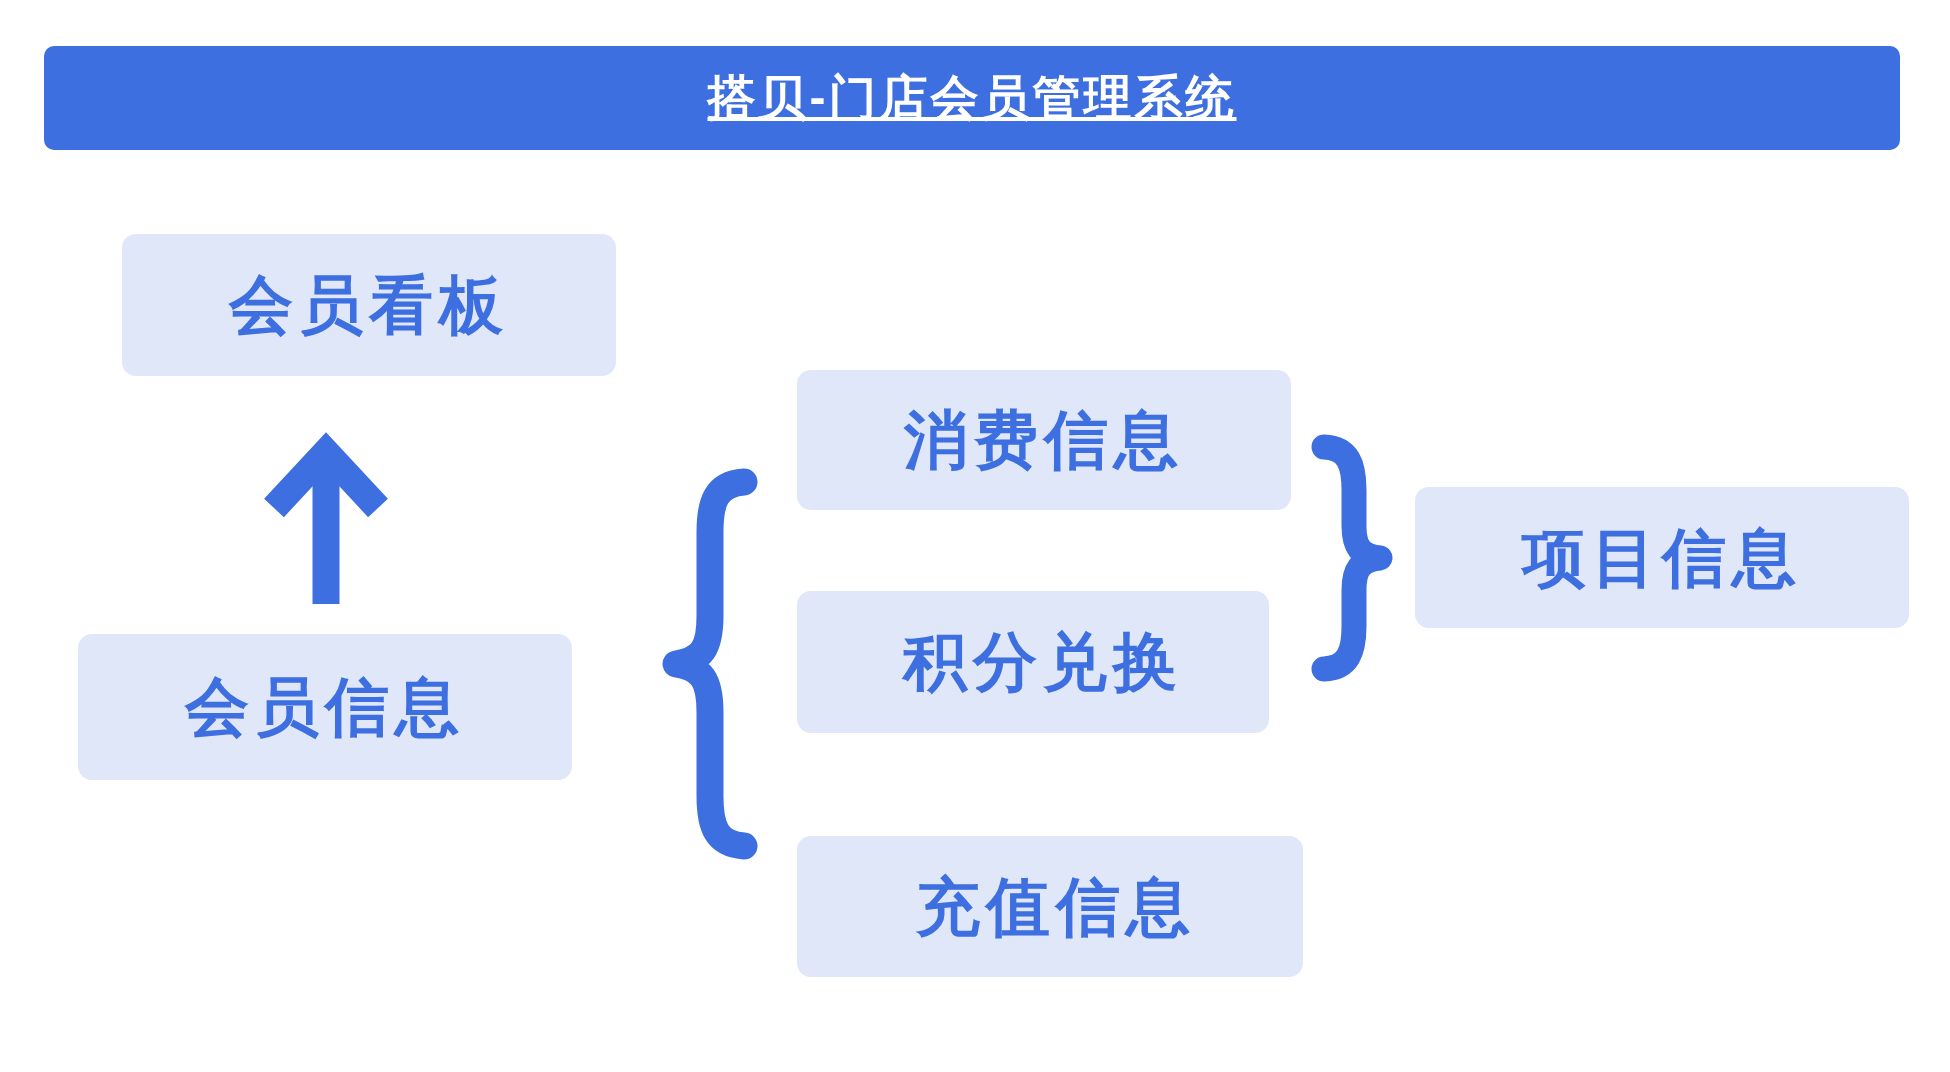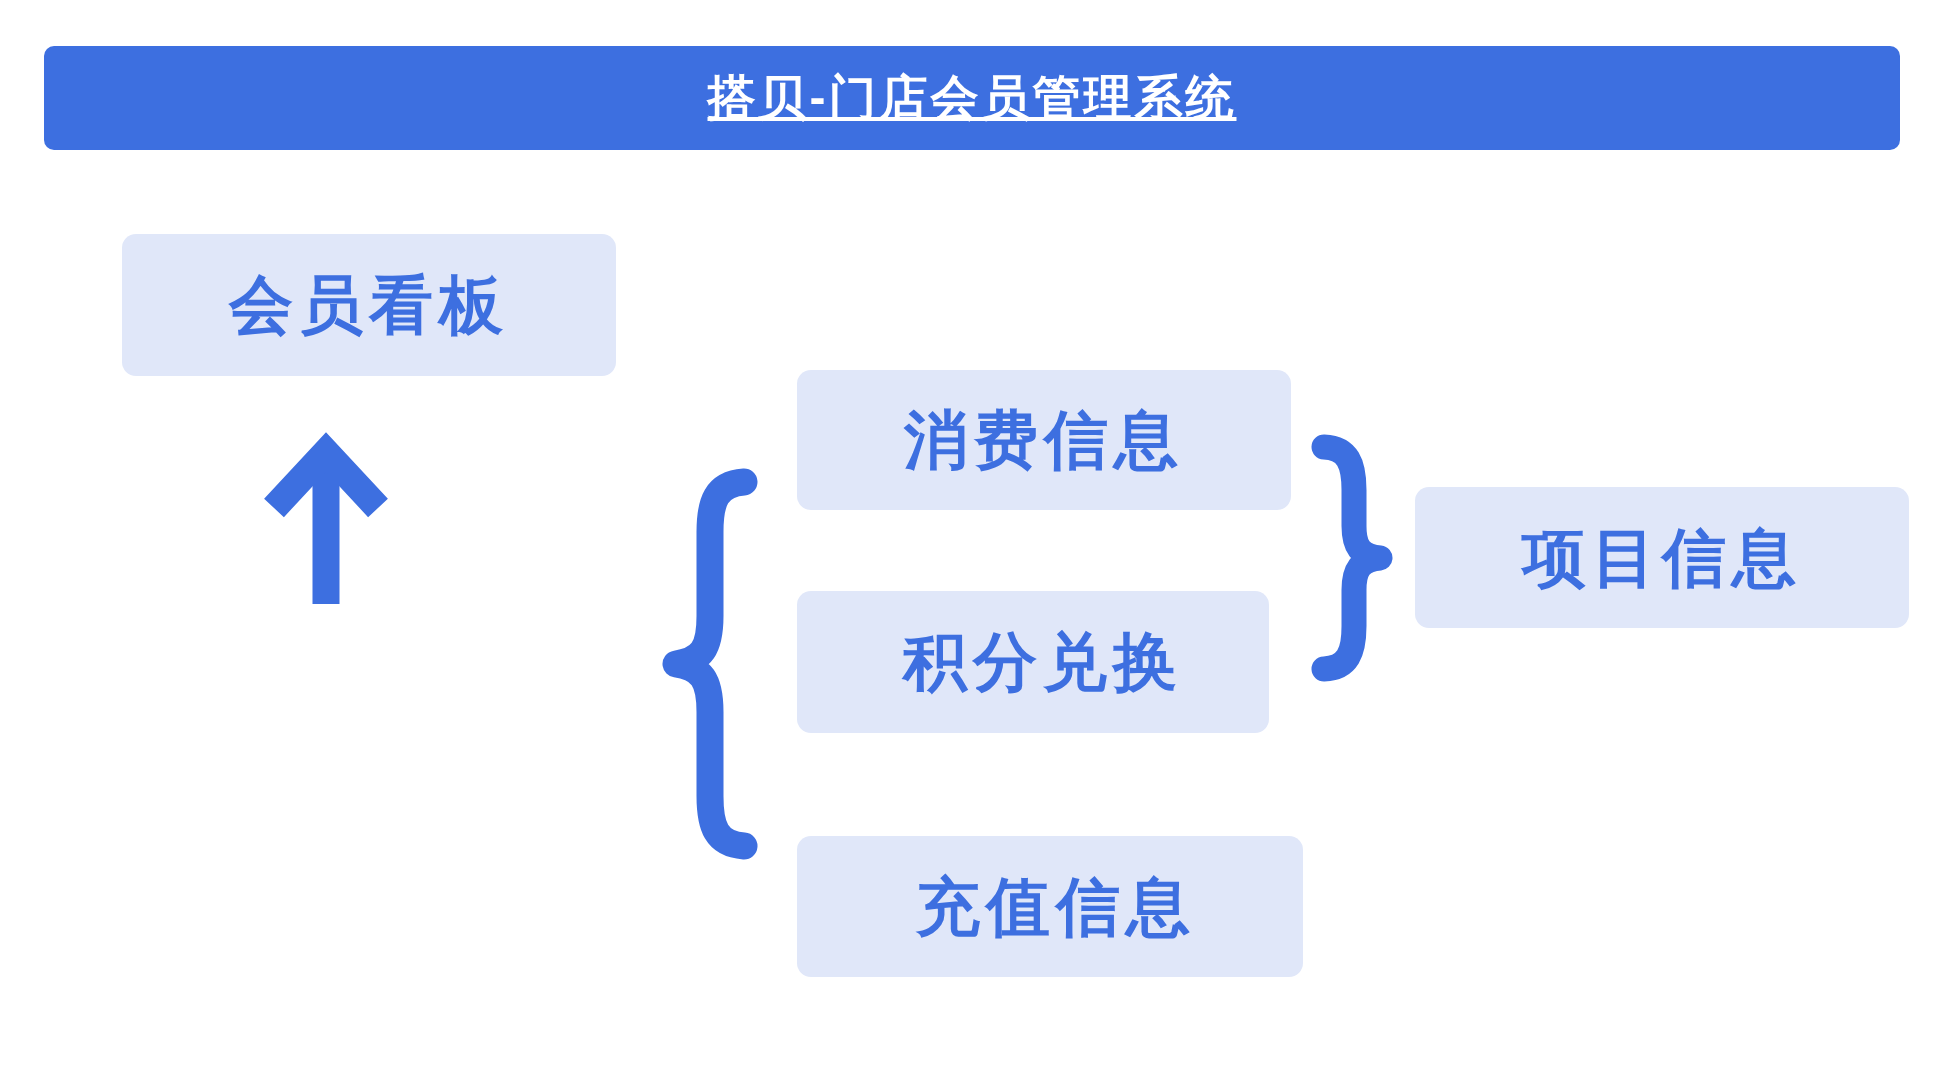--- a/index.html
+++ b/index.html
@@ -56,20 +56,23 @@
 
   <div class="node dashboard">
     <span class="node-label">会员看板</span>
   </div>
 
   <svg class="connector arrow-up" viewBox="0 0 116 176" xmlns="http://www.w3.org/2000/svg">
     <path d="M58 176 L58 26" stroke-width="27" stroke-linecap="butt"></path>
     <path d="M6 80 L58 24 L110 80" stroke-width="27" stroke-linejoin="miter" stroke-linecap="butt"></path>
   </svg>
 
+  <div class="node member">
+    <span class="node-label">会员信息</span>
+  </div>
 
   <svg class="connector brace-left" viewBox="0 0 84 392" xmlns="http://www.w3.org/2000/svg">
     <path d="M80 14 C52 16 46 34 46 64 L46 148 C46 180 38 192 12 196 C38 200 46 212 46 244 L46 328 C46 358 52 376 80 378" stroke-width="27" stroke-linecap="round" stroke-linejoin="round"></path>
   </svg>
 
   <div class="node consume">
     <span class="node-label">消费信息</span>
   </div>
 
   <div class="node points">

